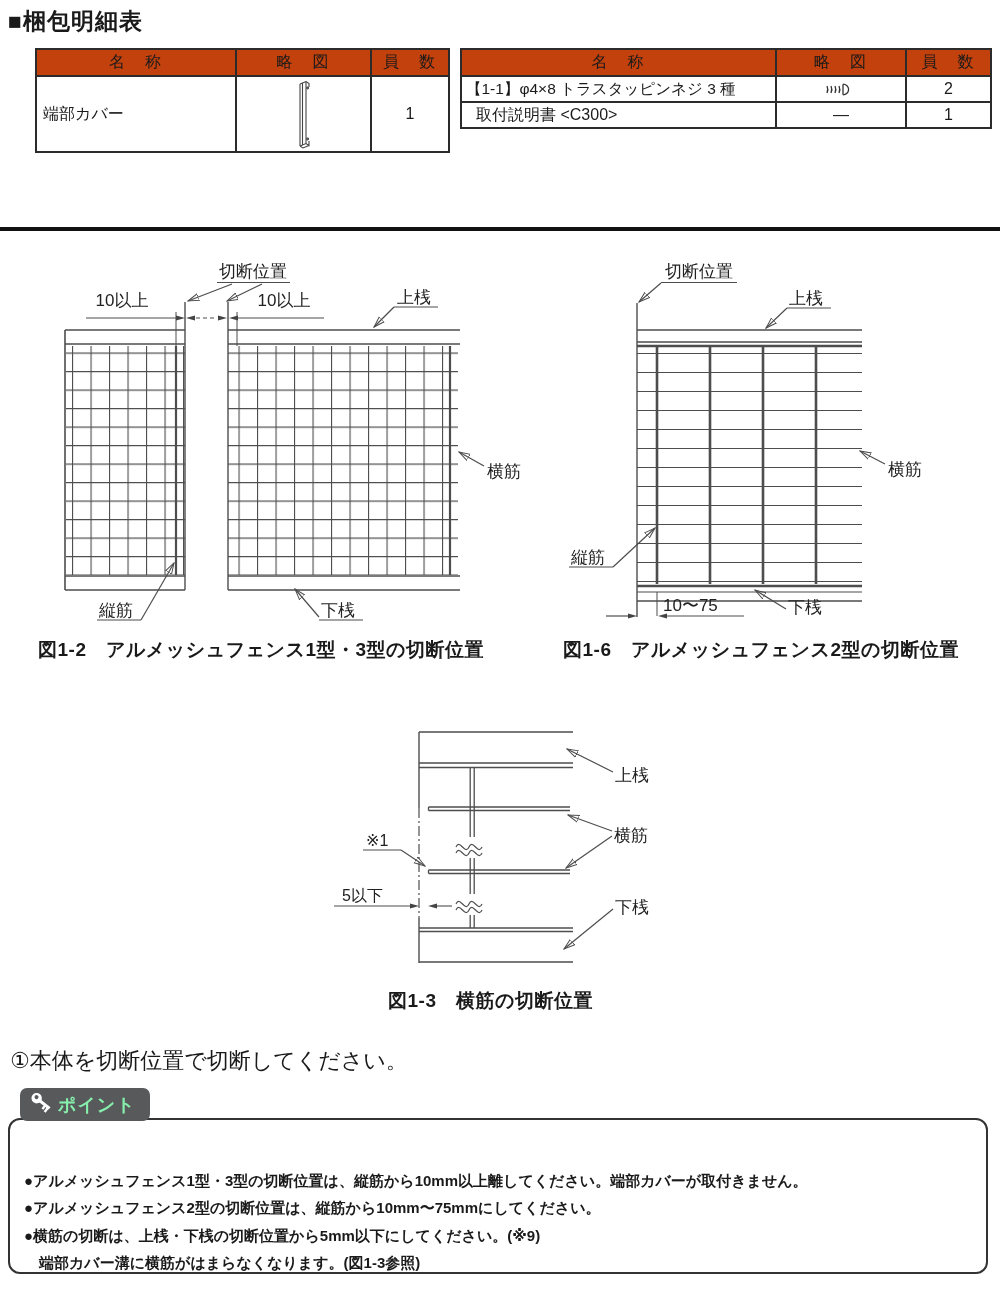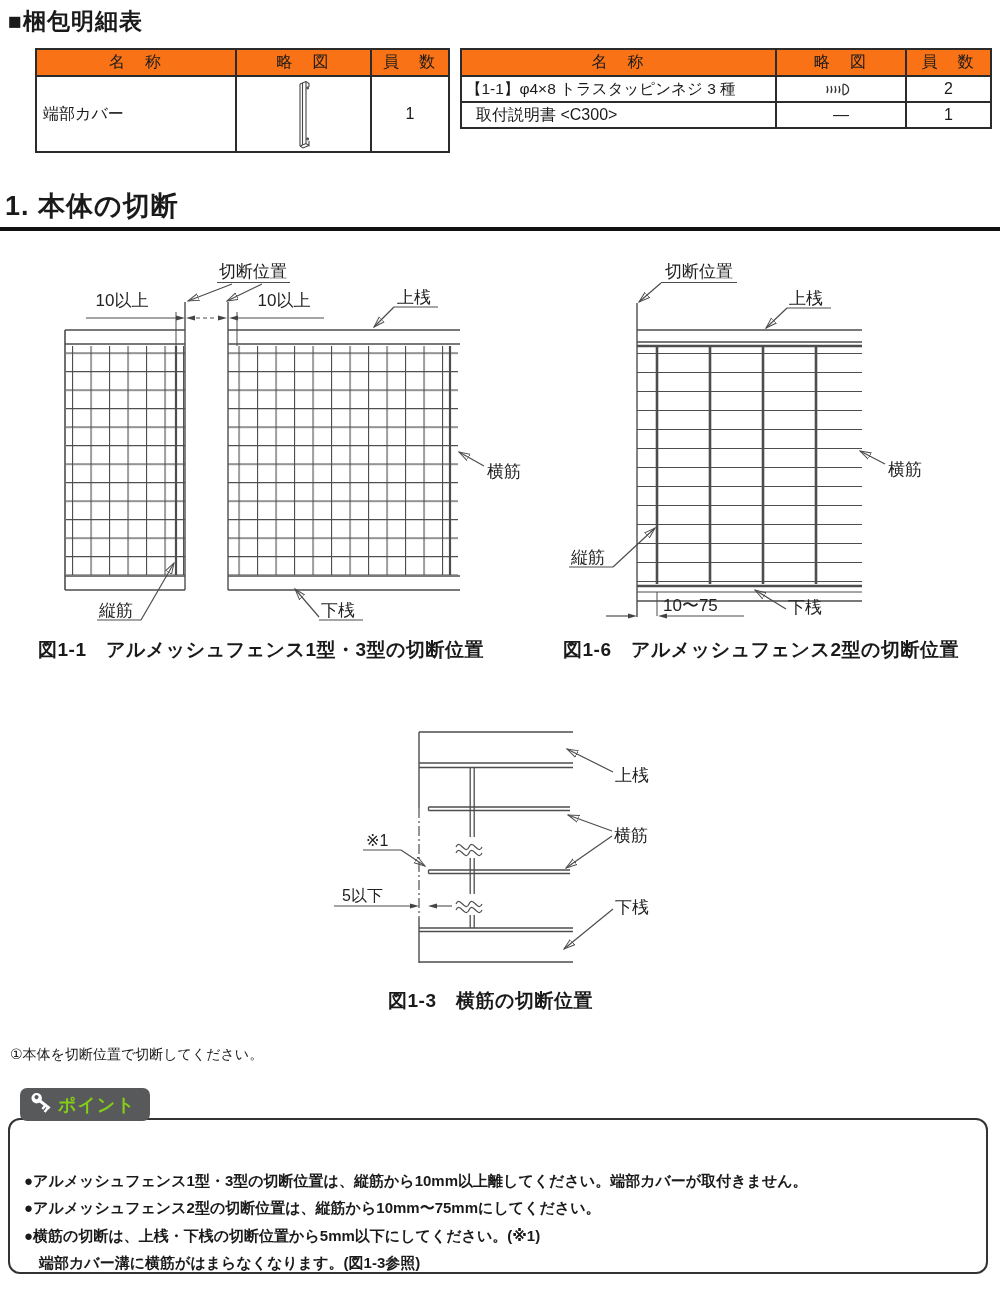--- a/index.html
+++ b/index.html
@@ -4,38 +4,38 @@
 <style>
   html,body{margin:0;padding:0;background:#fff;}
   .page{position:relative;width:1000px;height:1295px;background:#fff;overflow:hidden;
         font-family:"Liberation Sans","DejaVu Sans",sans-serif;color:#1a1a1a;}
   .abs{position:absolute;}
   .packing-title{left:8px;top:6px;font-size:23px;font-weight:bold;letter-spacing:1px;}
   
   .ptable{position:absolute;border-collapse:collapse;table-layout:fixed;}
   .ptable td,.ptable th{border:2px solid #2b2b2b;font-size:16px;font-weight:normal;
         padding:0 6px;overflow:hidden;white-space:nowrap;}
-  .ptable th{background:#f97316;height:25px;text-align:center;letter-spacing:2px;}
+  .ptable th{background:#c2410c;height:25px;text-align:center;letter-spacing:2px;}
   .cell-center{text-align:center;}
   .cell-left{text-align:left;padding-left:10px;}
   
   .sec-title{left:5px;top:188px;font-size:27px;font-weight:bold;letter-spacing:1px;}
   .sec-rule{left:0;top:227px;width:1000px;height:4px;background:#111;}
   
   .fig{position:absolute;}
   .fig line,.fig path{stroke:#4d4d4d;fill:none;}
   .fig text{font-family:"Liberation Sans","DejaVu Sans",sans-serif;font-size:17px;fill:#222;stroke:none;}
   .fig .dim{fill:#444;stroke:none;}
   .caption{position:absolute;font-size:19px;font-weight:bold;letter-spacing:0.5px;}
-  .step-text{left:10px;top:1046px;font-size:14px;}
+  .step-text{left:10px;top:1046px;font-size:22px;}
   
   .point-box{left:8px;top:1118px;width:976px;height:152px;border:2.5px solid #333;border-radius:12px;background:#fff;}
   .point-badge{left:20px;top:1088px;height:33px;background:#58595b;border-radius:7px;
         display:flex;align-items:center;padding:0 14px 0 8px;z-index:2;}
-  .point-badge span{color:#84cc16;font-size:18px;font-weight:bold;letter-spacing:1px;}
+  .point-badge span{color:#86efac;font-size:18px;font-weight:bold;letter-spacing:1px;}
   .point-lines{left:24px;top:1167px;width:958px;font-size:15px;line-height:27.4px;font-weight:bold;}
   .point-lines div{white-space:nowrap;}
   .point-lines .indent{padding-left:15px;}
 </style>
 </head>
 <body>
 
 <div class="page">
 
   <div class="abs packing-title">■梱包明細表</div>
@@ -101,21 +101,20 @@
       <td class="cell-center">2</td>
     </tr>
     <tr style="height:26px;">
       <td class="cell-left" style="padding-left:14px;">取付説明書 &lt;C300&gt;</td>
       <td class="cell-center">—</td>
       <td class="cell-center">1</td>
     </tr>
   </tbody>
     </table>
 
-  <div class="abs sec-title">1. 本体の切断</div>
   <div class="abs sec-rule"></div>
 
   <svg class="fig" style="left:30px;top:255px;" width="505" height="375" viewBox="30 255 505 375">
     <defs>
       <marker id="arw1" markerWidth="12" markerHeight="9" refX="11" refY="4.5" orient="auto" markerUnits="userSpaceOnUse">
         <path d="M0,1 L11,4.5 L0,8 Z" fill="#444" stroke="none"></path>
       </marker>
       <pattern id="grid11" patternUnits="userSpaceOnUse" x="72" y="352.5" width="18.5" height="18.5">
         <path d="M0,0 H18.5 M0,0 V18.5" stroke="#4d4d4d" stroke-width="2.2" fill="none"></path>
       </pattern>
@@ -170,21 +169,21 @@
     <line x1="484" y1="466" x2="459" y2="452" stroke-width="1.2" marker-end="url(#arw1)"></line>
 
     <text x="99" y="616">縦筋</text>
     <line x1="97" y1="620" x2="141" y2="620" stroke-width="1.2"></line>
     <line x1="141" y1="620" x2="174" y2="563" stroke-width="1.2" marker-end="url(#arw1)"></line>
 
     <text x="321" y="616">下桟</text>
     <line x1="319" y1="620" x2="363" y2="620" stroke-width="1.2"></line>
     <line x1="319" y1="617" x2="295" y2="589" stroke-width="1.2" marker-end="url(#arw1)"></line>
   </svg>
-  <div class="caption" style="left:38px;top:637px;">図1-1　アルメッシュフェンス1型・3型の切断位置</div>
+  <div class="caption" style="left:38px;top:637px;">図1-2　アルメッシュフェンス1型・3型の切断位置</div>
 
   <svg class="fig" style="left:555px;top:255px;" width="445" height="375" viewBox="555 255 445 375">
     <defs>
       <marker id="arw2" markerWidth="12" markerHeight="9" refX="11" refY="4.5" orient="auto" markerUnits="userSpaceOnUse">
         <path d="M0,1 L11,4.5 L0,8 Z" fill="#444" stroke="none"></path>
       </marker>
       <pattern id="hw12" patternUnits="userSpaceOnUse" x="637" y="353" width="225" height="19">
         <path d="M0,0 H225" stroke="#4d4d4d" stroke-width="2" fill="none"></path>
       </pattern>
     </defs>
@@ -303,17 +302,17 @@
           <rect x="17" y="8" width="2.4" height="4" fill="#fff"></rect>
           <rect x="20.6" y="8" width="2.4" height="5" fill="#fff"></rect>
         </g>
       </svg>
     </span>
     <span>ポイント</span>
   </div>
   <div class="abs point-lines">
     <div>●アルメッシュフェンス1型・3型の切断位置は、縦筋から10mm以上離してください。端部カバーが取付きません。</div>
     <div>●アルメッシュフェンス2型の切断位置は、縦筋から10mm〜75mmにしてください。</div>
-    <div>●横筋の切断は、上桟・下桟の切断位置から5mm以下にしてください。(※1)</div>
+    <div>●横筋の切断は、上桟・下桟の切断位置から5mm以下にしてください。(※9)</div>
     <div class="indent">端部カバー溝に横筋がはまらなくなります。(図1-3参照)</div>
   </div>
 
 </div>
 
 </body></html>

